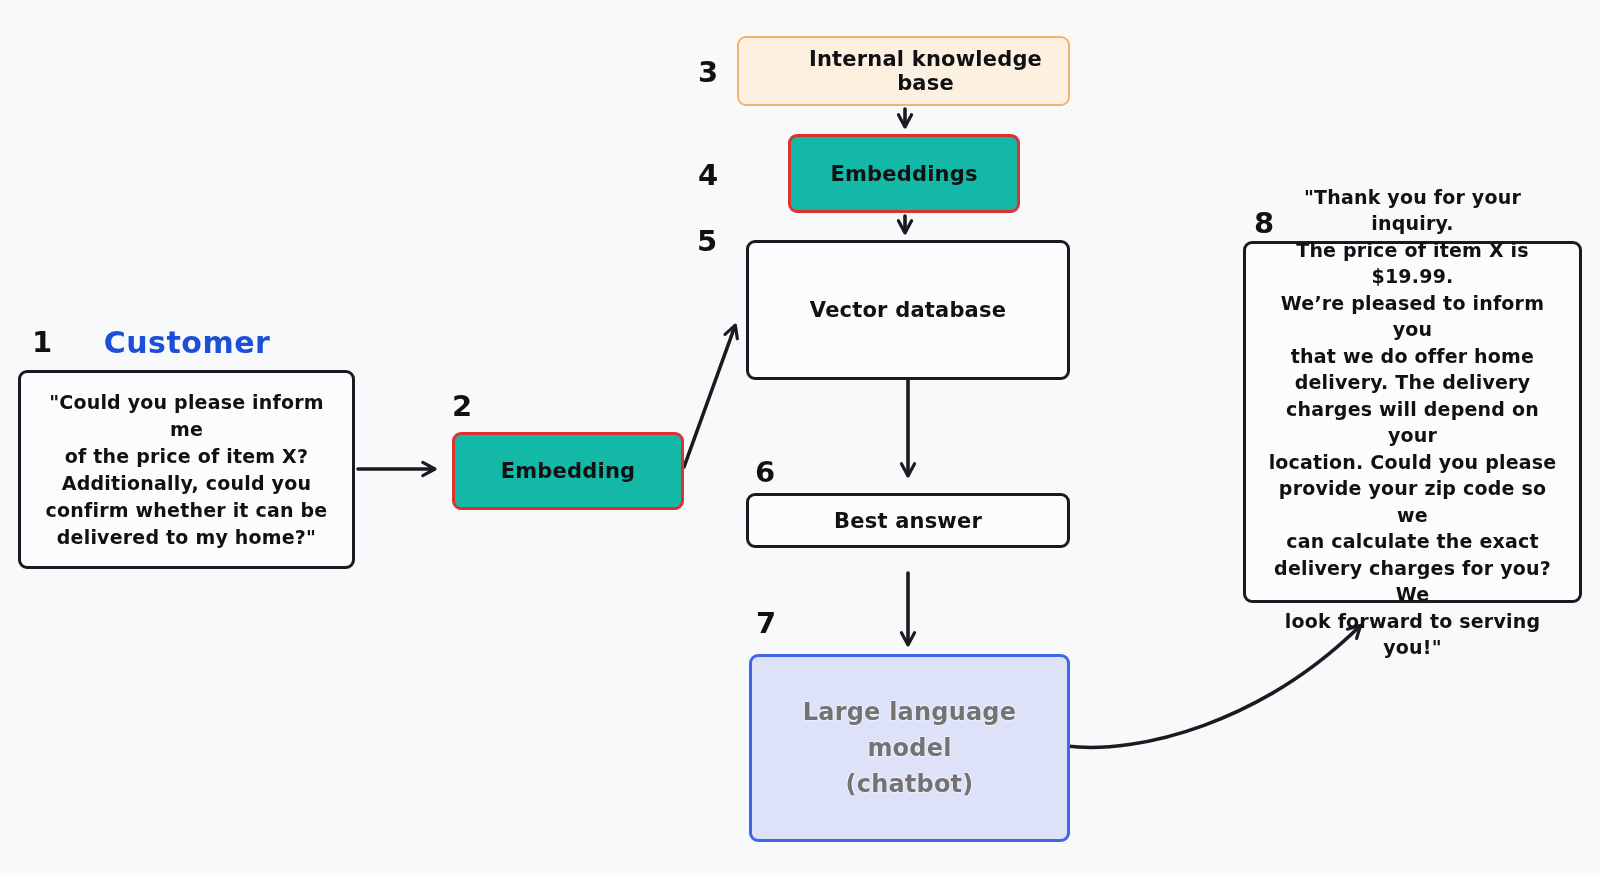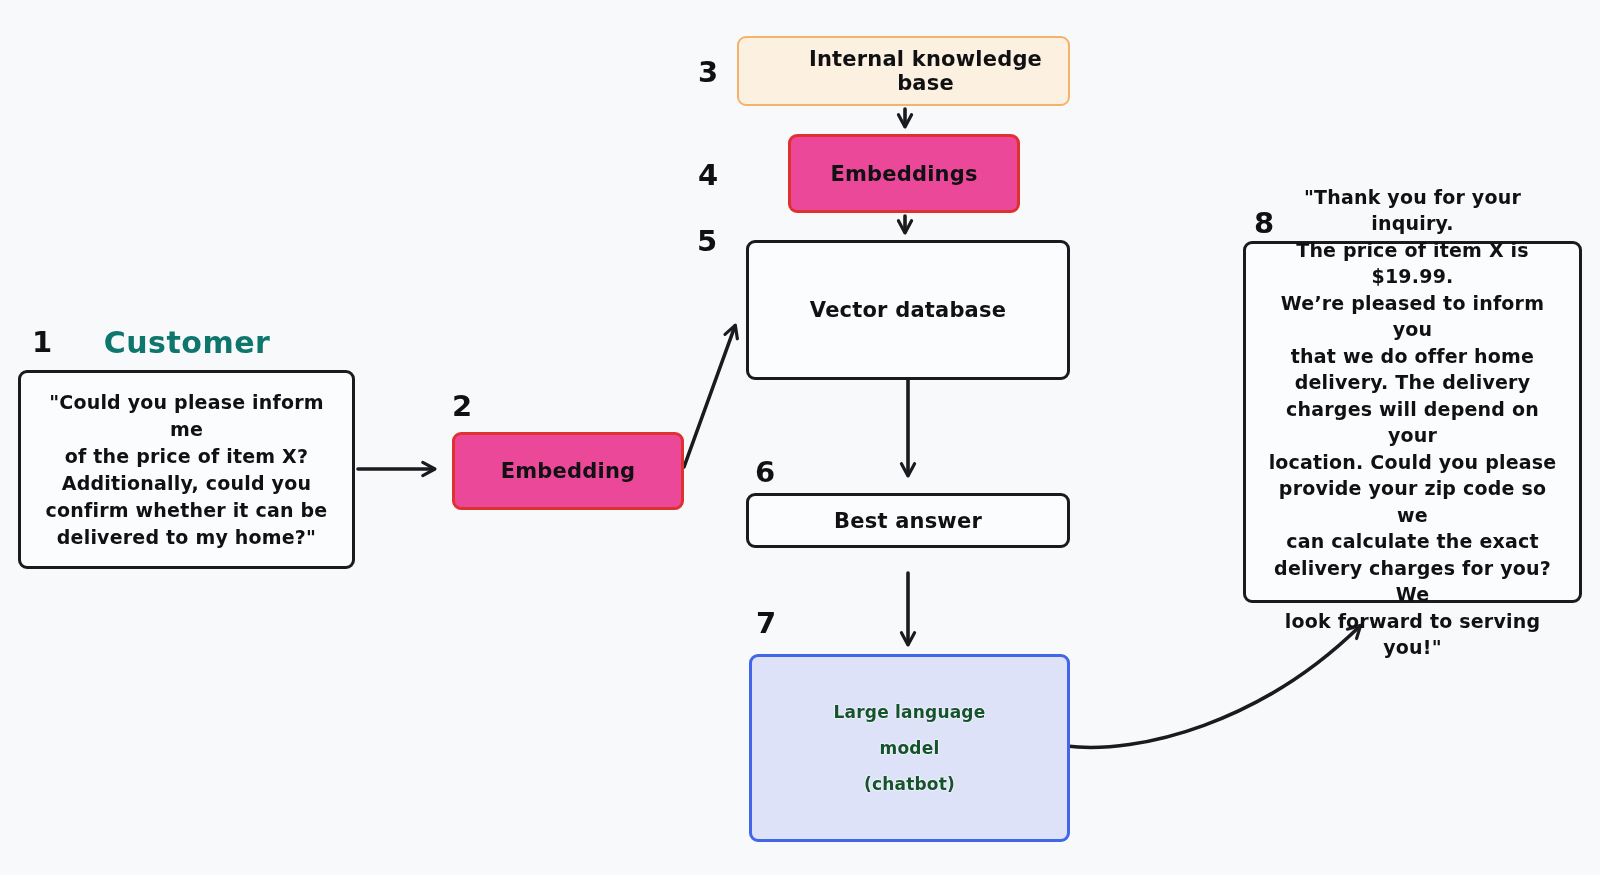--- a/index.html
+++ b/index.html
@@ -40,29 +40,29 @@
     white-space: pre-line;
   }
   .node.orange {
     border-color: #f6b26b;
     border-width: 2.5px;
     background: #fcf0e1;
     padding-left: 44px;
   }
   .node.pink {
     border-color: #e03131;
-    background: #ec4899;
+    background: #14b8a6;
   }
   .node.blue {
     border-color: #4166e8;
     background: #dde2f8;
   }
   .node.blue .label {
-    color: #14532d;
-    font-size: 17px;
+    color: #737373;
+    font-size: 24px;
     line-height: 36px;
     text-shadow: 0 0 2px #ffffff, 0 0 2px #ffffff;
   }
   .quote-text {
     white-space: pre-line;
     font-size: 19px;
     line-height: 27px;
     font-weight: 700;
     color: #111114;
   }
@@ -71,21 +71,21 @@
     transform: translate(-50%, -50%);
     font-size: 29px;
     font-weight: 700;
     color: #111114;
   }
   .heading {
     position: absolute;
     transform: translate(-50%, -50%);
     font-size: 30px;
     font-weight: 700;
-    color: #0f766e;
+    color: #1d4ed8;
     letter-spacing: 0.5px;
   }
   
   #box-customer   { left: 18px;   top: 370px; width: 337px; height: 199px; padding: 8px 14px; }
   #box-embedding  { left: 452px;  top: 432px; width: 232px; height: 78px;  }
   #box-knowledge  { left: 737px;  top: 36px;  width: 333px; height: 70px;  }
   #box-embeddings { left: 788px;  top: 134px; width: 232px; height: 79px;  }
   #box-vectordb   { left: 746px;  top: 240px; width: 324px; height: 140px; }
   #box-bestanswer { left: 746px;  top: 493px; width: 324px; height: 55px;  }
   #box-llm        { left: 749px;  top: 654px; width: 321px; height: 188px; }

